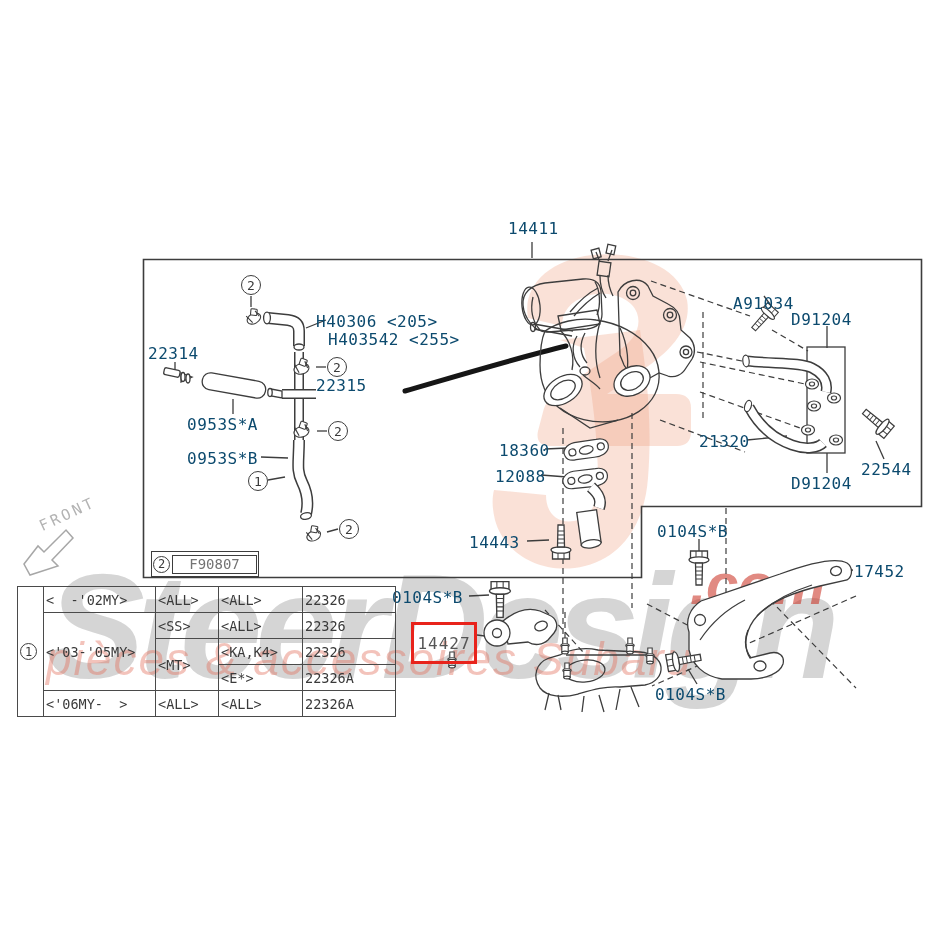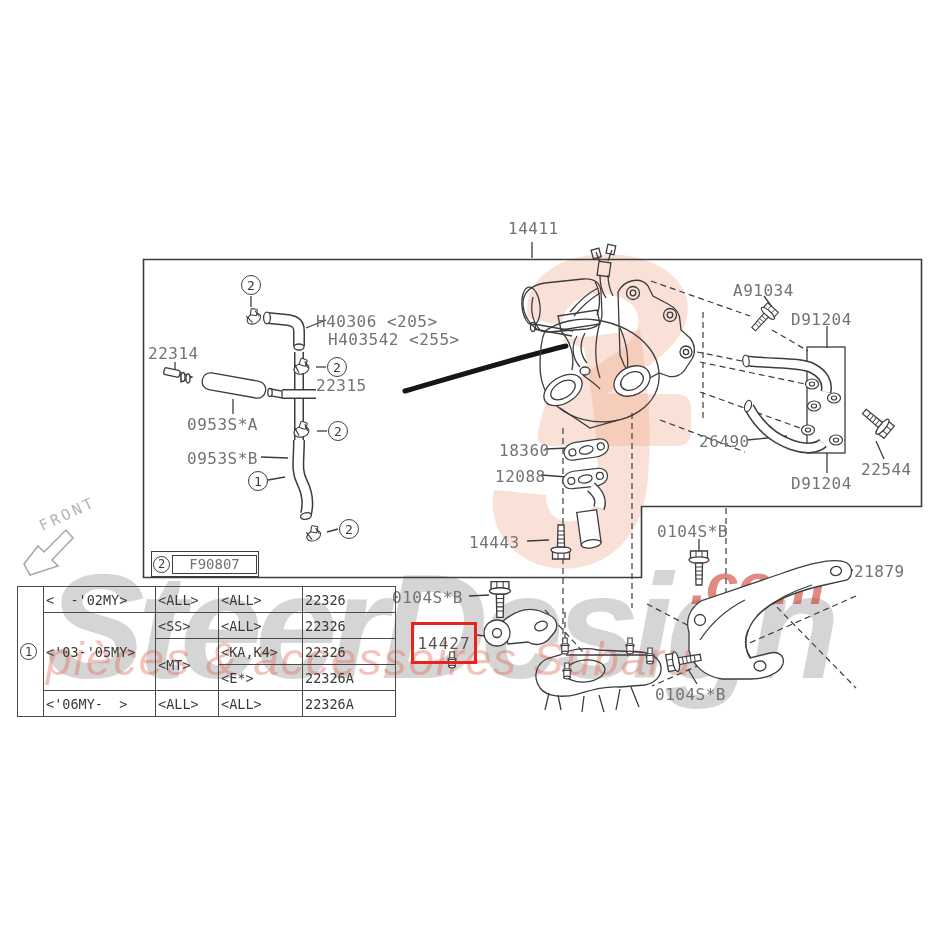--- a/index.html
+++ b/index.html
@@ -6,21 +6,21 @@
   .stage{position:relative;width:931px;height:931px;background:#ffffff;overflow:hidden;
          font-family:"DejaVu Sans Mono",monospace;}
   .stage svg{position:absolute;left:0;top:0;z-index:1;}
   .wm{position:absolute;z-index:0;white-space:nowrap;pointer-events:none;}
   .wm-brand{left:46px;top:542px;font:italic 700 148px "Liberation Sans",sans-serif;
             color:rgba(125,125,125,.32);letter-spacing:-7px;}
   .wm-com{left:690px;top:514px;font:italic 800 58px "Liberation Sans",sans-serif;
           color:rgba(201,42,27,.55);margin-top:36px;}
   .wm-tag{left:46px;top:632px;font:italic 400 46px "Liberation Sans",sans-serif;
           color:rgba(226,112,92,.42);letter-spacing:2px;}
-  .lbl{position:absolute;z-index:2;font:16px "DejaVu Sans Mono",monospace;color:#737373;
+  .lbl{position:absolute;z-index:2;font:16px "DejaVu Sans Mono",monospace;color:#0c4a6e;
        white-space:pre;letter-spacing:.5px;line-height:19px;}
   .circ{position:absolute;z-index:2;width:20px;height:20px;border:1.5px solid #3d3d3d;
         border-radius:50%;display:flex;align-items:center;justify-content:center;
         font:13px "DejaVu Sans Mono",monospace;color:#3a3a3a;box-sizing:border-box;}
   .circ-in{display:inline-flex;width:17px;height:17px;border:1.4px solid #3d3d3d;border-radius:50%;
         align-items:center;justify-content:center;font:12px "DejaVu Sans Mono",monospace;
         color:#3a3a3a;box-sizing:border-box;flex:0 0 auto;}
   .figbox{position:absolute;left:151px;top:551px;width:104px;height:22px;z-index:2;
         border:1.5px solid #3d3d3d;display:flex;align-items:center;gap:2px;padding:1px;
         box-sizing:content-box;background:transparent;}
@@ -262,29 +262,29 @@
   <div class="lbl" style="left:508px;top:219px">14411</div>
   <div class="lbl" style="left:316px;top:312px">H40306 &lt;205&gt;</div>
   <div class="lbl" style="left:328px;top:330px">H403542 &lt;255&gt;</div>
   <div class="lbl" style="left:148px;top:344px">22314</div>
   <div class="lbl" style="left:316px;top:376px">22315</div>
   <div class="lbl" style="left:187px;top:415px">0953S*A</div>
   <div class="lbl" style="left:187px;top:449px">0953S*B</div>
   <div class="lbl" style="left:499px;top:441px">18360</div>
   <div class="lbl" style="left:495px;top:467px">12088</div>
   <div class="lbl" style="left:469px;top:533px">14443</div>
-  <div class="lbl" style="left:733px;top:281px">A91034</div>
+  <div class="lbl" style="left:733px;top:294px">A91034</div>
   <div class="lbl" style="left:791px;top:310px">D91204</div>
   <div class="lbl" style="left:791px;top:474px">D91204</div>
-  <div class="lbl" style="left:699px;top:432px">26490</div>
+  <div class="lbl" style="left:699px;top:432px">21320</div>
   <div class="lbl" style="left:861px;top:460px">22544</div>
   <div class="lbl" style="left:392px;top:588px">0104S*B</div>
   <div class="lbl" style="left:657px;top:522px">0104S*B</div>
   <div class="lbl" style="left:655px;top:685px">0104S*B</div>
-  <div class="lbl" style="left:854px;top:562px">21879</div>
+  <div class="lbl" style="left:854px;top:562px">17452</div>
 
   <span class="circ" style="left:241px;top:275px">2</span>
   <span class="circ" style="left:327px;top:357px">2</span>
   <span class="circ" style="left:328px;top:421px">2</span>
   <span class="circ" style="left:339px;top:519px">2</span>
   <span class="circ" style="left:248px;top:471px">1</span>
 
   <div class="figbox">
     <span class="circ-in">2</span>
     <span class="inner">F90807</span>

